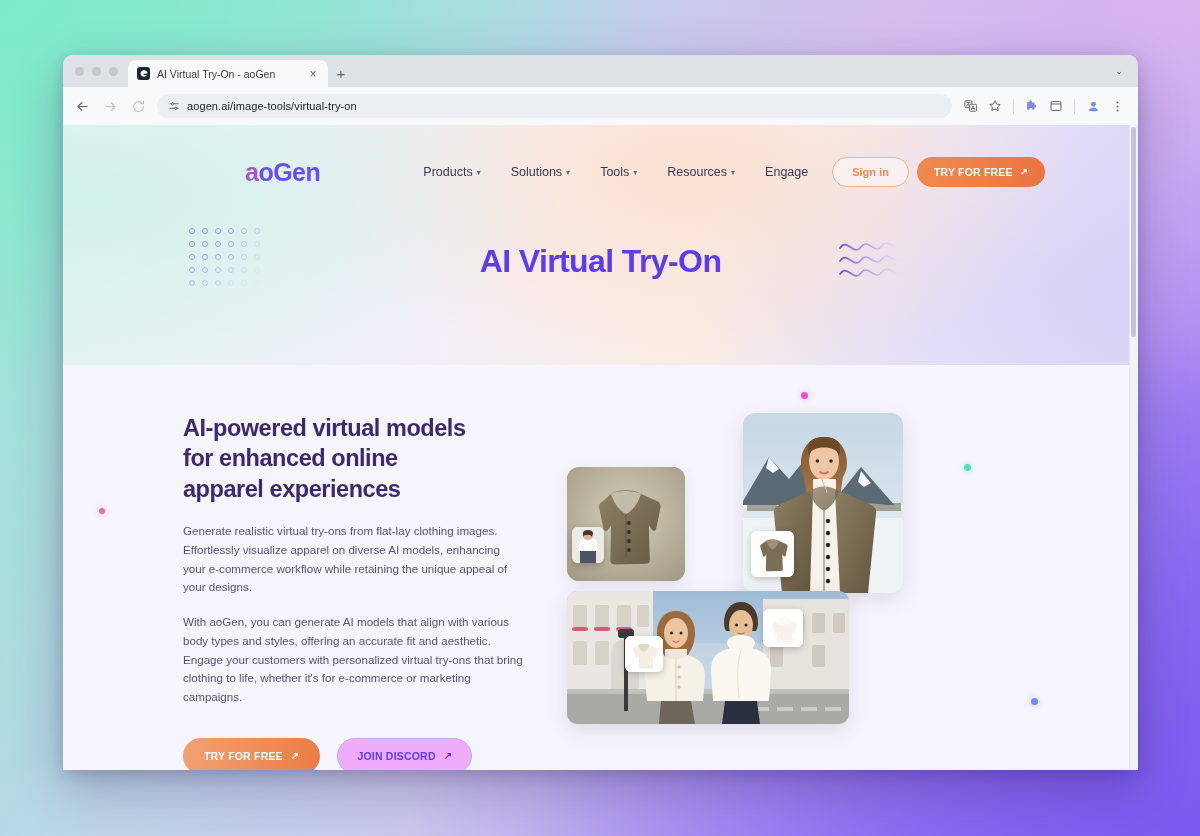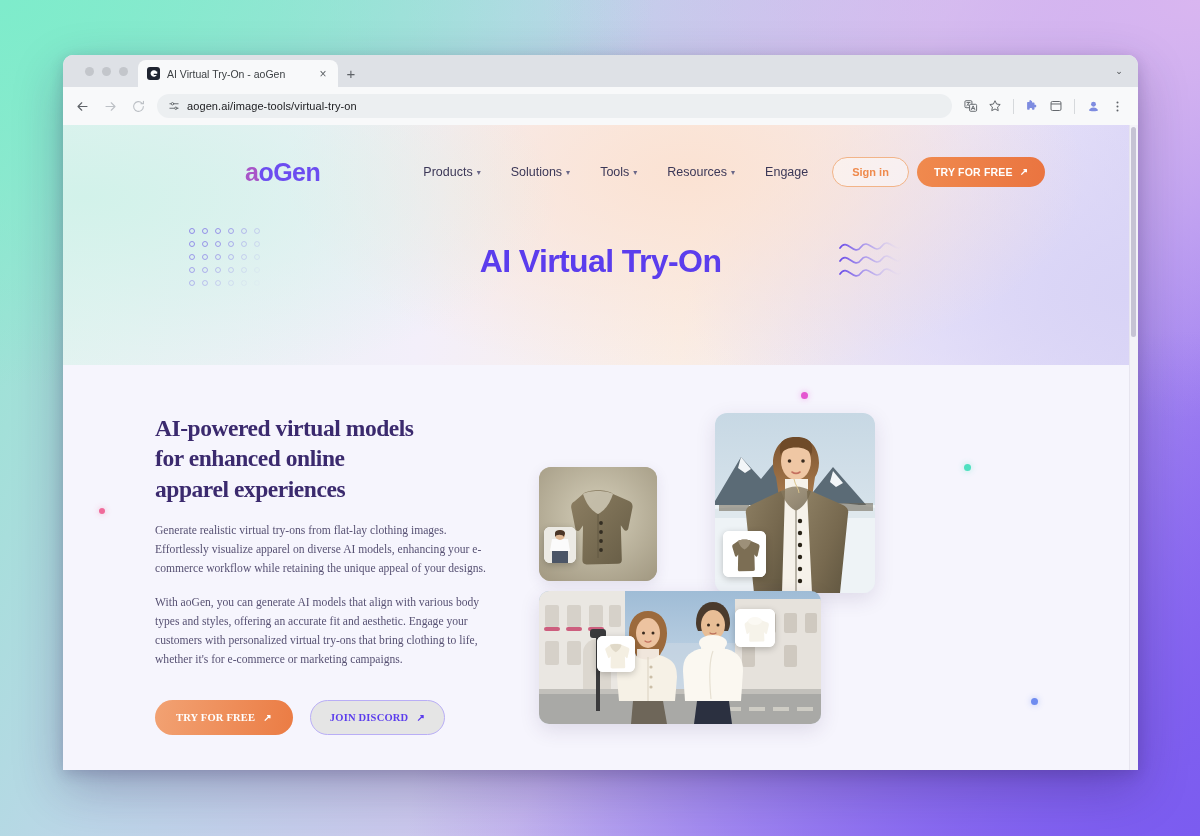--- a/index.html
+++ b/index.html
@@ -26,21 +26,21 @@
     border-radius: 10px 10px 0 0;
     box-shadow: 0 18px 50px rgba(40,20,80,.28), 0 4px 14px rgba(40,20,80,.18);
     overflow: hidden;
   }
 
   
   .tabstrip {
     height: 32px;
     background: #dee1e6;
     display: flex; align-items: flex-end;
-    padding-left: 20px;
+    padding-left: 10px;
     position: relative;
   }
   .traffic { display: flex; align-items: center; gap: 8px; height: 32px; padding: 0 10px 0 2px; }
   .tl { width: 9px; height: 9px; border-radius: 50%; background: #c3c6cb; }
   .tab {
     height: 27px;
     background: #f8f9fa;
     border-radius: 8px 8px 0 0;
     display: flex; align-items: center;
     gap: 7px;
@@ -206,23 +206,22 @@
 
   
   .content {
     position: relative;
     background: #f6f5fd;
     height: 405px;
     overflow: hidden;
   }
   .cols {
     display: flex;
-    padding: 48px 0 0 92px;
+    padding: 48px 0 0 120px;
     gap: 44px;
-    font-family: Liberation Serif, serif;
   }
   .leftcol { width: 340px; flex: 0 0 auto; }
   .h2 {
     font-size: 23.5px;
     line-height: 1.29;
     font-weight: 700;
     color: #3b2a6e;
     letter-spacing: -.45px;
   }
   .para {
@@ -240,21 +239,21 @@
     padding: 11px 21px;
     display: flex; align-items: center; gap: 8px;
     letter-spacing: .2px;
   }
   .btn-discord {
     font-size: 10.5px; font-weight: 700; color: #5b3ded;
     border: 1.2px solid #b9aef6;
     border-radius: 20px;
     padding: 11px 19px;
     display: flex; align-items: center; gap: 8px;
-    background: #e5e5e5;
+    background: #f0abfc;
     letter-spacing: .2px;
   }
 
   
   .rightcol { position: relative; width: 360px; flex: 0 0 auto; }
 
   .card { position: absolute; border-radius: 12px; overflow: hidden; }
   .card.flat {
     left: 0; top: 54px; width: 118px; height: 114px;
     background: linear-gradient(160deg, #cdc7b2 0%, #b7b09a 55%, #a59d87 100%);

